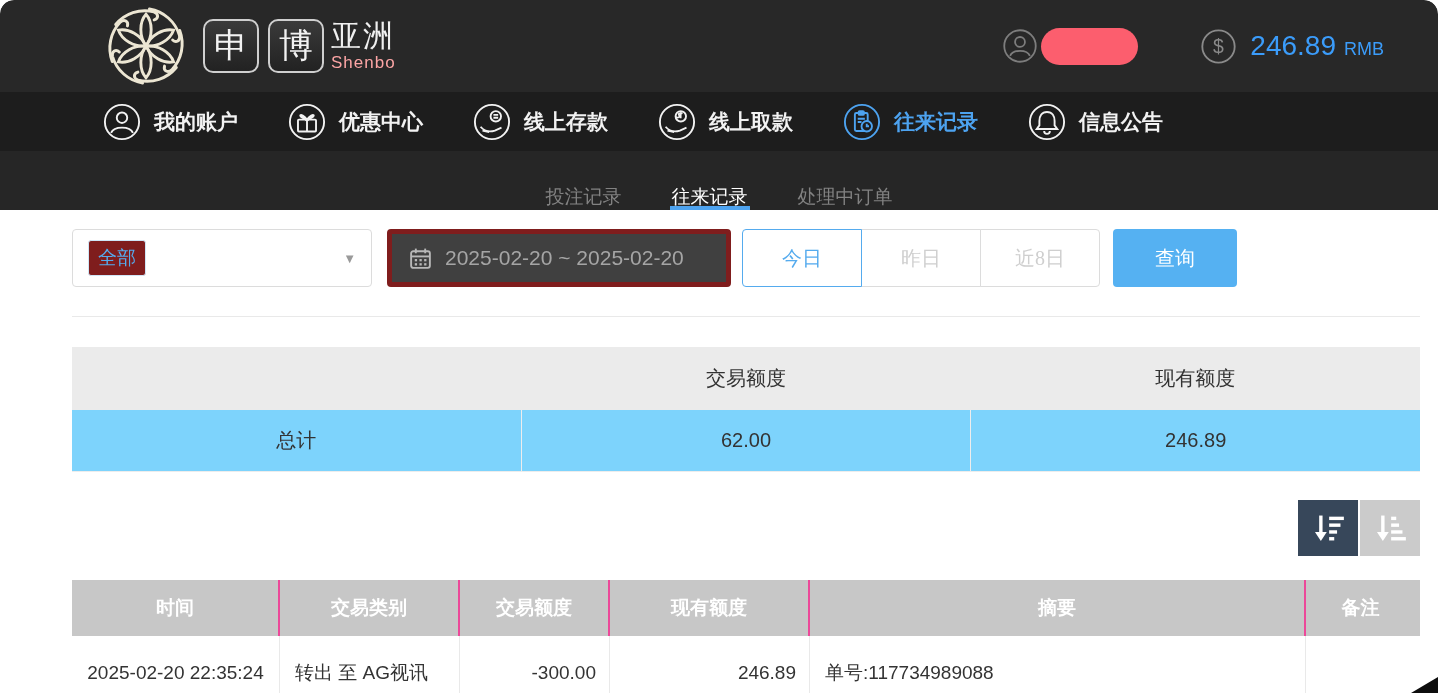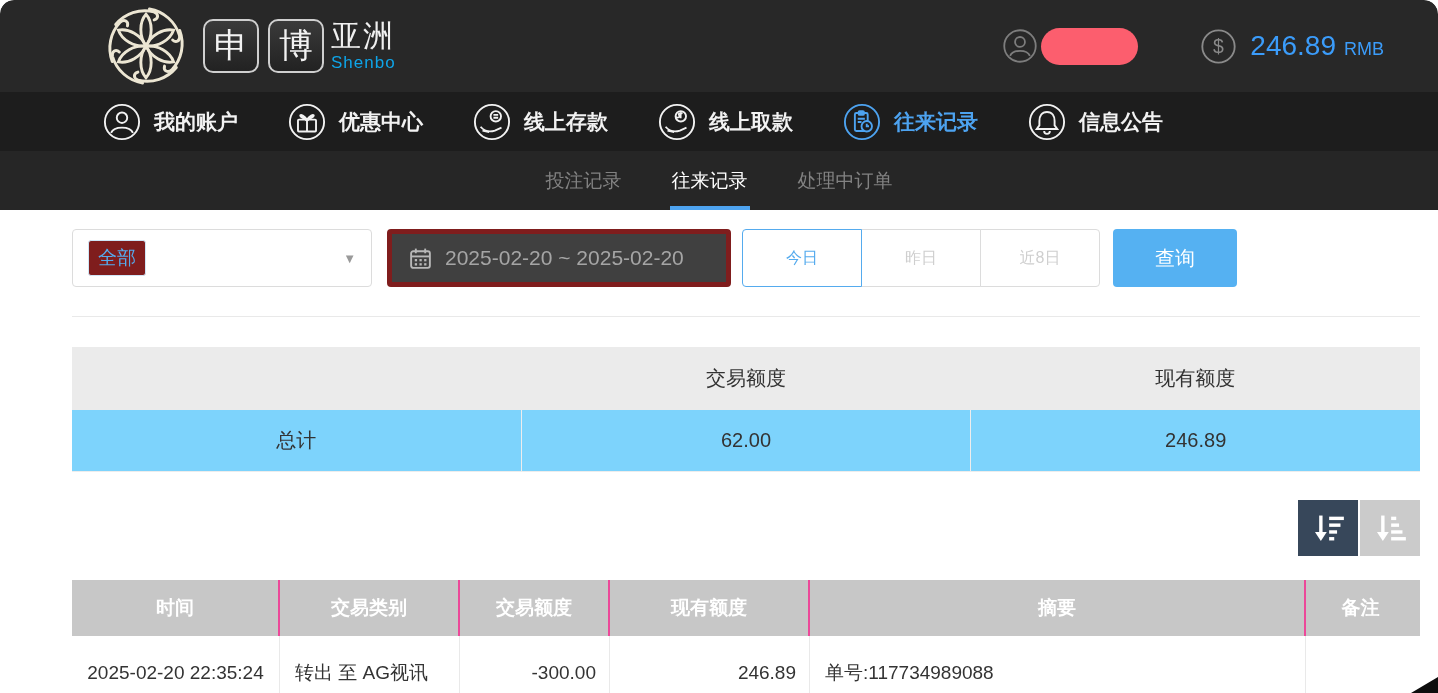--- a/index.html
+++ b/index.html
@@ -9,51 +9,51 @@
 
   
   .topbar { height:92px; background:#282828; border-radius:14px 14px 0 0; display:flex; align-items:center; }
   .brand { display:flex; align-items:center; margin-left:98px; }
   .brand-flower { width:96px; height:86px; }
   .brand-box { width:56px; height:54px; border:2px solid #cfcfcf; border-radius:10px; color:#f2f2f2;
                font-size:34px; display:flex; align-items:center; justify-content:center; margin-left:9px;
                background:linear-gradient(180deg,#3a3a3a, #222); }
   .brand-right { margin-left:7px; display:flex; flex-direction:column; line-height:1; }
   .brand-region { color:#f0f0f0; font-size:30px; letter-spacing:2px; }
-  .brand-latin { color:#0ea5e9; font-size:17px; margin-top:3px; letter-spacing:1px; }
+  .brand-latin { color:#fca5a5; font-size:17px; margin-top:3px; letter-spacing:1px; }
   .topbar-right { margin-left:auto; margin-right:54px; display:flex; align-items:center; }
   .user-redacted { width:97px; height:37px; background:#fc5e6e; border-radius:19px; margin-left:3px; }
   .coin-wrap { margin-left:62px; display:flex; align-items:center; }
   .balance { color:#3b9cfa; font-size:28px; margin-left:13px; }
   .currency { color:#3b9cfa; font-size:18px; margin-left:8px; margin-top:6px; }
 
   
   .mainnav { height:59px; background:#1d1d1d; display:flex; align-items:center; padding-left:103px; gap:50px; }
   .nav-item { display:flex; align-items:center; gap:13px; color:#f2f2f2; cursor:pointer; }
   .nav-item .nav-label { font-size:21px; font-weight:bold; }
   .nav-item svg { width:38px; height:38px; stroke:currentColor; fill:none; stroke-width:2; }
   .nav-item.active { color:#4da3f0; }
 
   
   .subtabs { height:59px; background:#262626; display:flex; align-items:stretch; justify-content:center; gap:46px; }
-  .subtab { display:flex; align-items:center; color:#828282; font-size:19px; position:relative; cursor:pointer; padding:0 2px; }
+  .subtab { display:flex; align-items:flex-end; color:#828282; font-size:19px; position:relative; cursor:pointer; padding:0 2px; }
   .subtab.active { color:#ffffff; }
   .subtab.active::after { content:""; position:absolute; left:0; right:0; bottom:0; height:4px; background:#4da3f0; }
 
   
   .content { padding:0 18px 0 72px; }
   .filter-row { margin-top:19px; display:flex; align-items:stretch; height:58px; }
   .select-box { width:300px; border:1px solid #dcdcdc; border-radius:4px; display:flex; align-items:center; padding:0 15px; background:#fff; cursor:pointer; }
   .select-chip { background:#7f1d1d; border:1px solid #cfe6f7; border-radius:3px; color:#55abee; font-size:19px; padding:4px 9px; }
   .select-arrow { margin-left:auto; color:#9a9a9a; font-size:13px; }
   .date-box { margin-left:15px; width:344px; border:5px solid #7f1d1d; border-radius:4px; display:flex; align-items:center; padding:0 16px; gap:12px; background:#404040; cursor:pointer; }
   .date-text { color:#a5a5a5; font-size:21px; white-space:nowrap; }
   .quick-group { margin-left:11px; display:flex; }
-  .quick-btn { width:120px; border:1px solid #dcdcdc; background:#fff; color:#cfcfcf; font-size:16px;
-               display:flex; align-items:center; justify-content:center; cursor:pointer; margin-left:-1px; }
+  .quick-btn { width:120px; border:1px solid #dcdcdc; background:#fff; color:#cfcfcf; font-size:20px;
+               display:flex; align-items:center; justify-content:center; cursor:pointer; margin-left:-1px;font-family:Liberation Serif, serif; }
   .quick-btn:first-child { border-radius:4px 0 0 4px; margin-left:0; }
   .quick-btn:last-child { border-radius:0 4px 4px 0; }
   .quick-btn.active { border-color:#55abee; color:#55abee; z-index:1; }
   .search-btn { margin-left:13px; width:124px; background:#55b1f2; border:none; border-radius:4px; color:#fff; font-size:20px;
                 display:flex; align-items:center; justify-content:center; cursor:pointer; }
 
   .sep-line { margin-top:29px; border-top:1px solid #e9e9e9; }
 
   
   .summary-table { margin-top:30px; width:1348px; }

